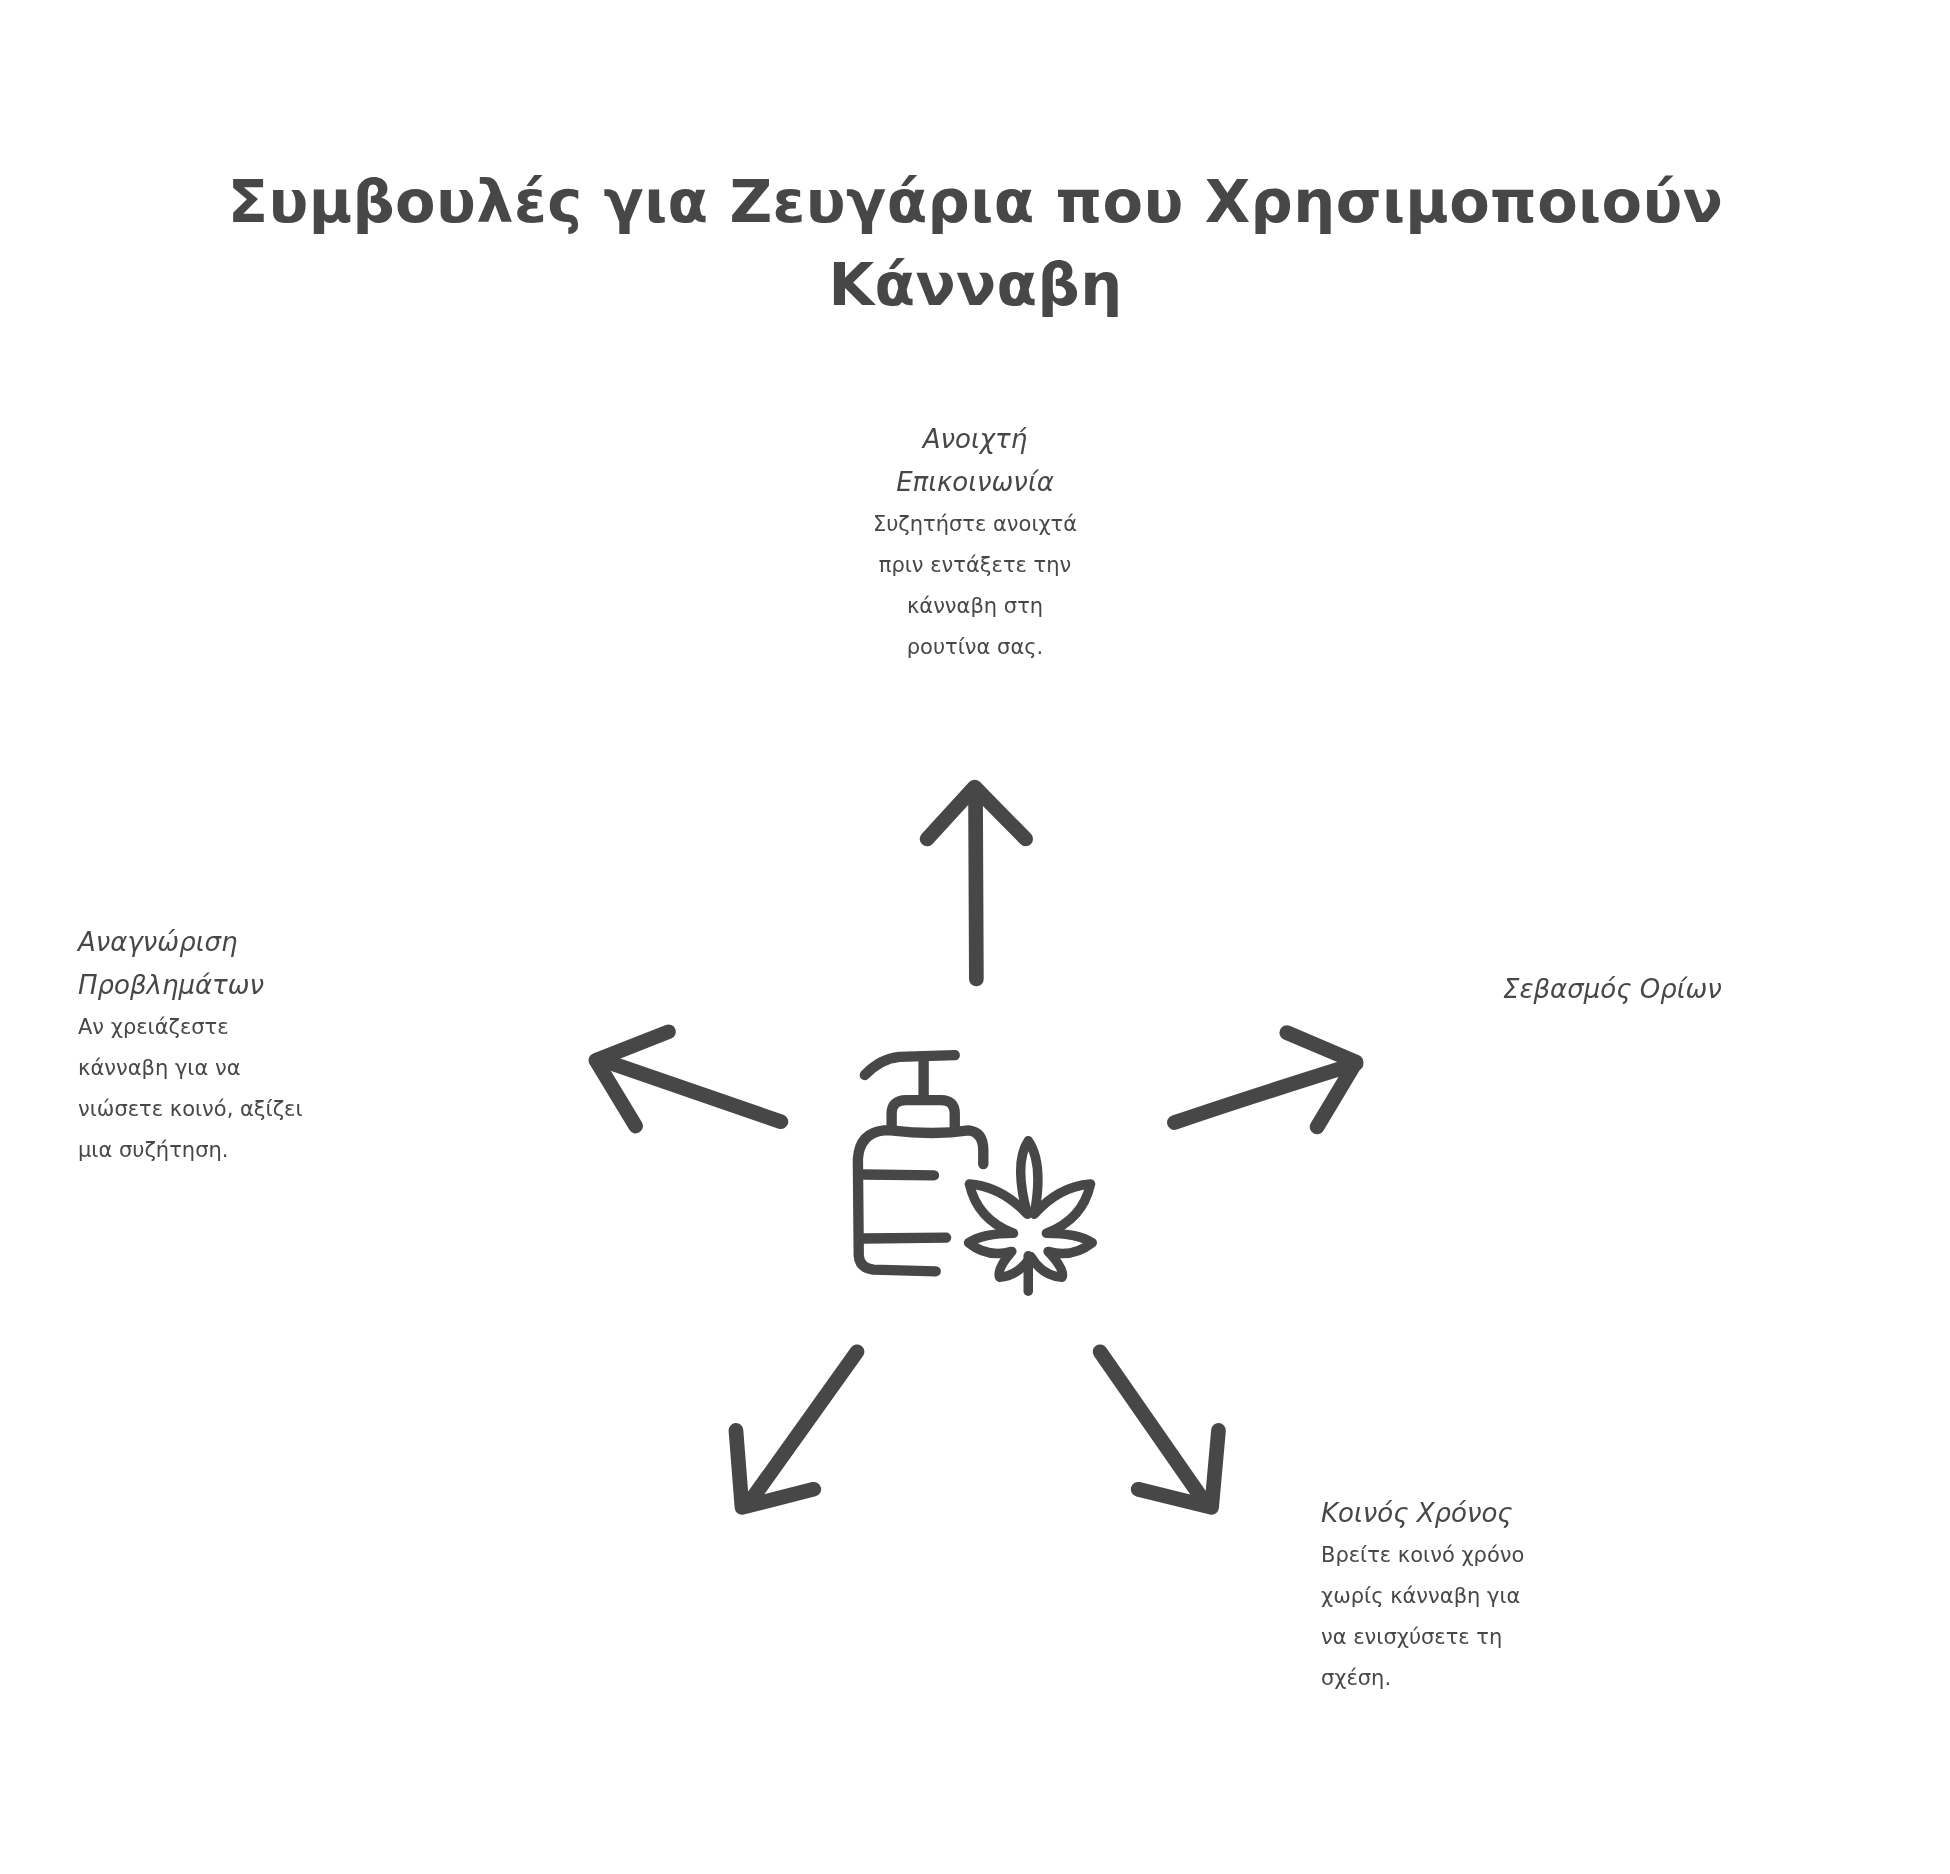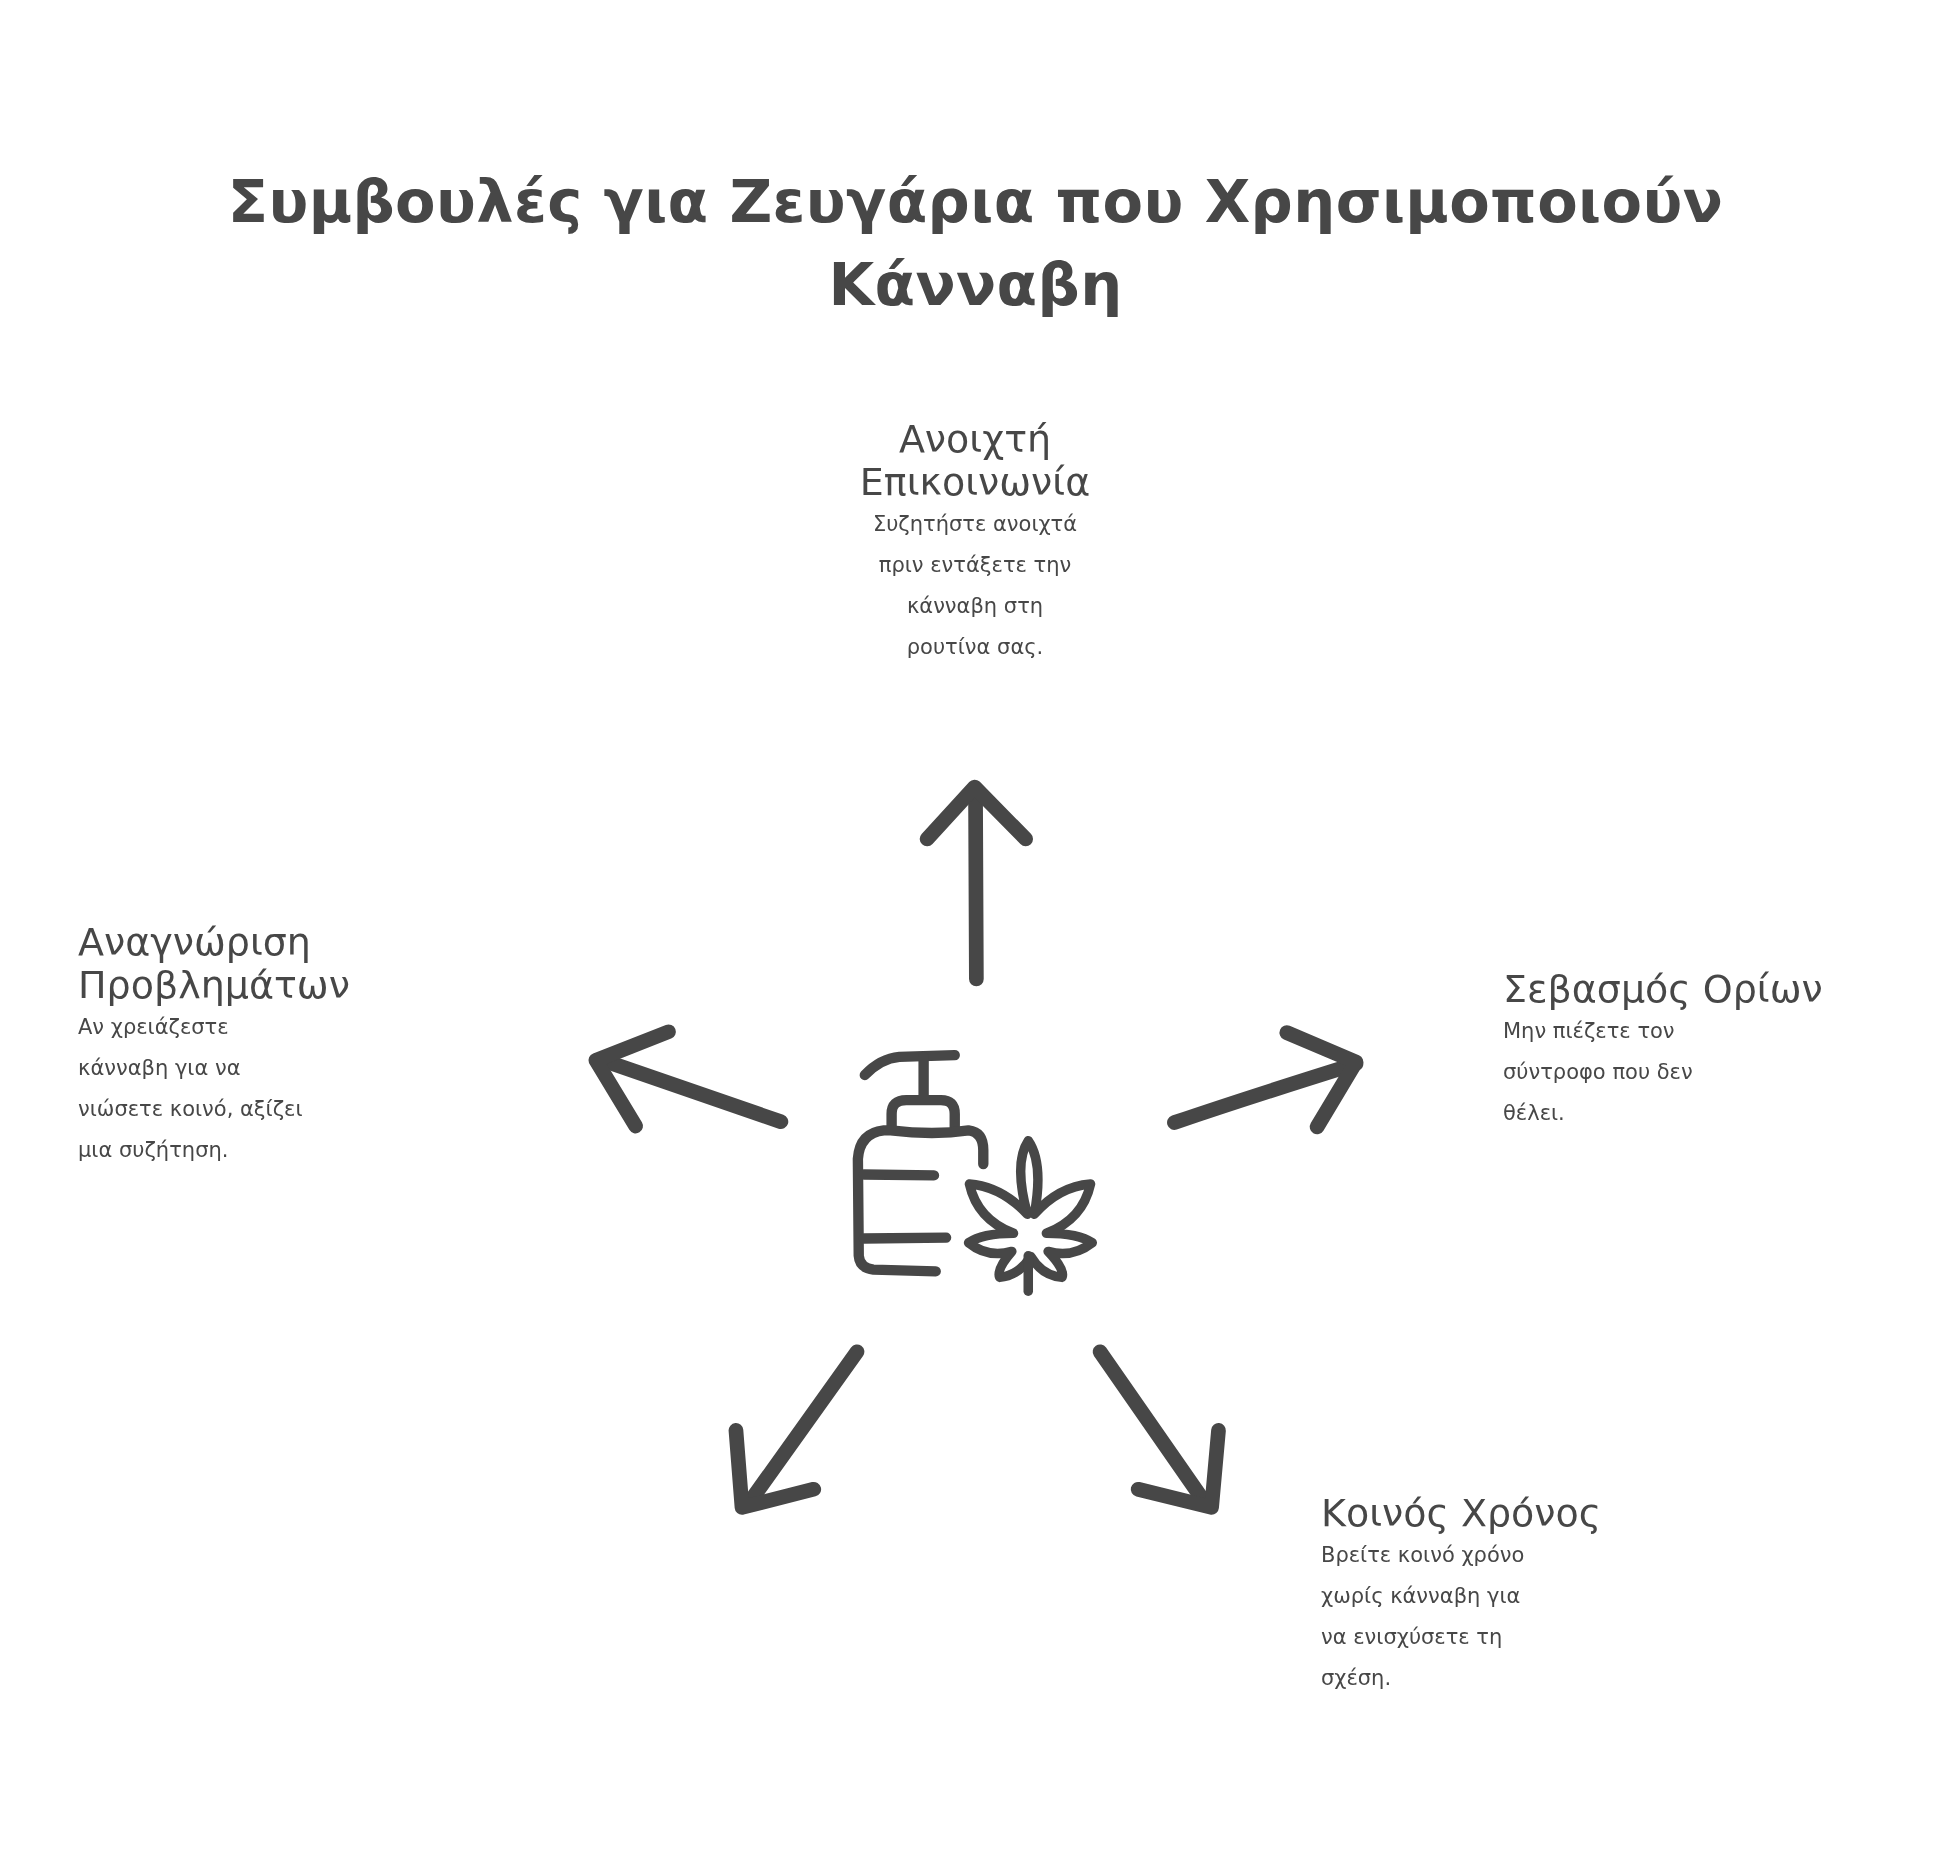--- a/index.html
+++ b/index.html
@@ -28,23 +28,24 @@
       color: #474747;
       letter-spacing: 0.4px;
     }
     .title span { display: block; }
 
     .block {
       position: absolute;
       color: #474747;
     }
     .block .heading {
-      font-size: 38px;
+      font-size: 26px;
       line-height: 43px;
       white-space: pre-line;
+      font-style: italic;
     }
     .block .body {
       font-size: 21px;
       line-height: 41px;
       white-space: pre-line;
     }
     .block.center { text-align: center; }
     .block.right { text-align: left; }
     .block.left { text-align: left; }
 
@@ -147,23 +148,20 @@
   <div class="heading">Αναγνώριση
 Προβλημάτων</div>
   <div class="body">Αν χρειάζεστε
 κάνναβη για να
 νιώσετε κοινό, αξίζει
 μια συζήτηση.</div>
 </div>
 
 <div id="block-right" class="block left">
   <div class="heading">Σεβασμός Ορίων</div>
-  <div class="body">Μην πιέζετε τον
-σύντροφο που δεν
-θέλει.</div>
 </div>
 
 <div id="block-bottom-left" class="block right">
 </div>
 
 <div id="block-bottom-right" class="block left">
   <div class="heading">Κοινός Χρόνος</div>
   <div class="body">Βρείτε κοινό χρόνο
 χωρίς κάνναβη για
 να ενισχύσετε τη

